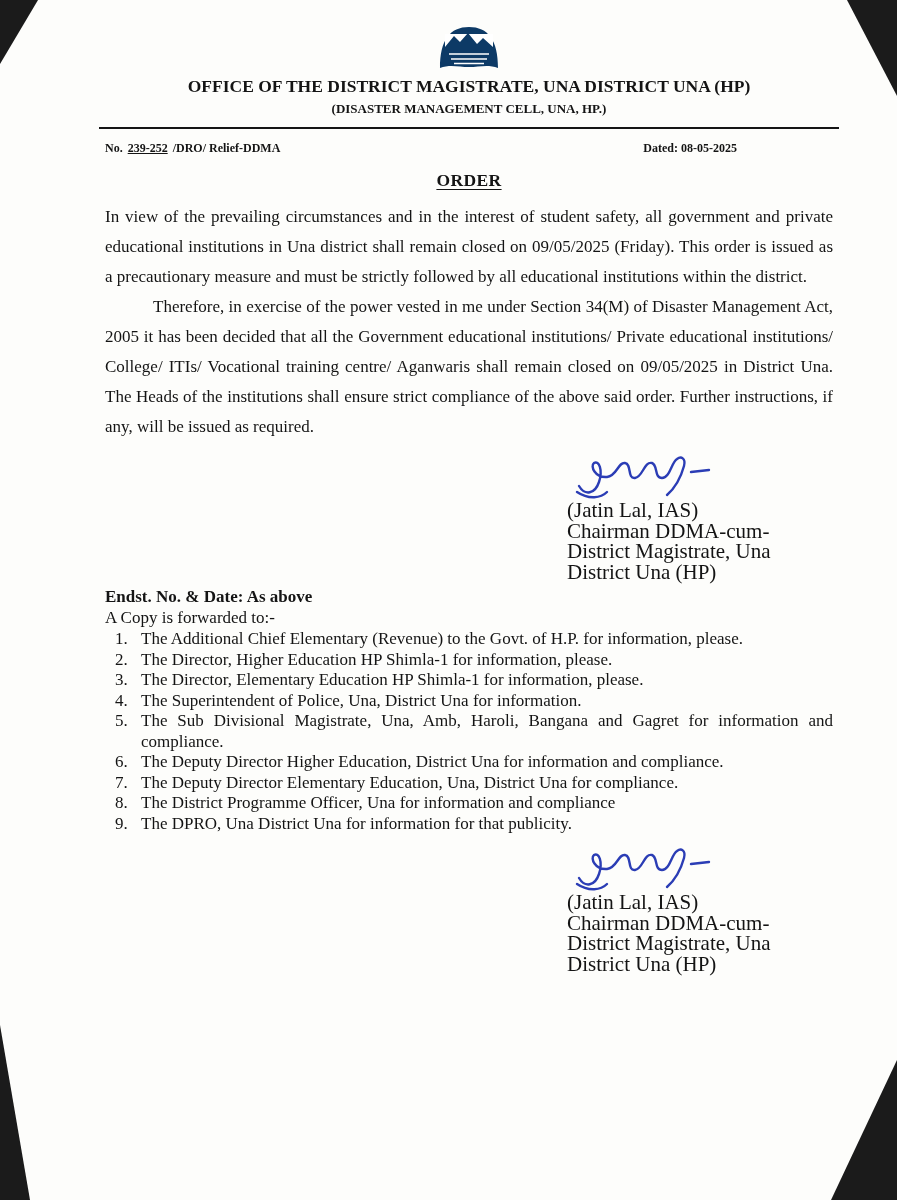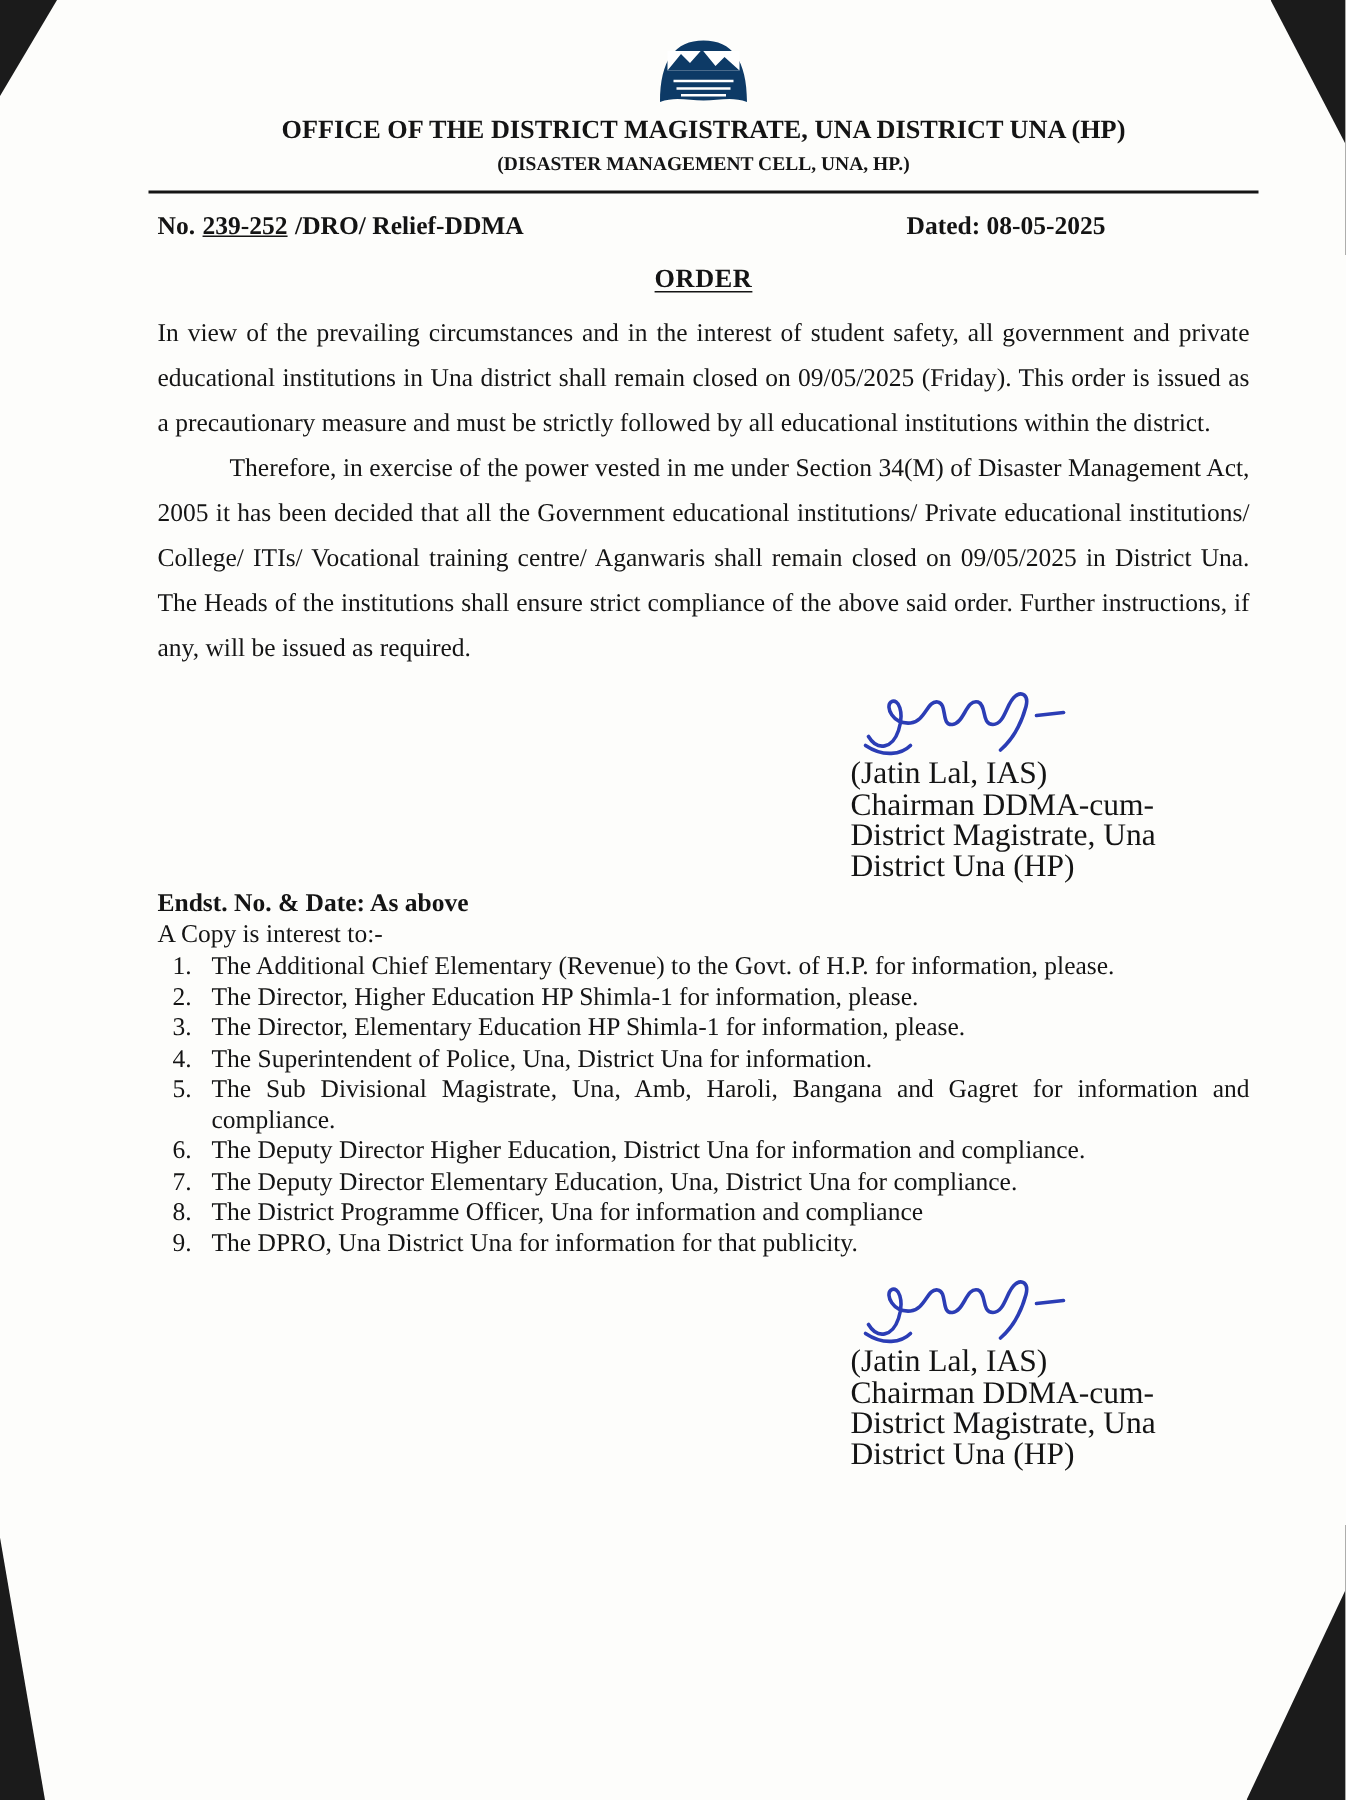--- a/index.html
+++ b/index.html
@@ -25,21 +25,21 @@
 
   .content { position: absolute; top: 24px; left: 105px; right: 64px; }
 
   .emblem { display: block; margin: 0 auto; }
 
   .hline1 { text-align: center; font-weight: bold; font-size: 17.5px; margin-top: 6px; }
   .hline2 { text-align: center; font-weight: bold; font-size: 13px; margin-top: 4px; }
 
   .rule { border-top: 2px solid #151515; margin: 10px -6px 0 -6px; }
 
-  .refrow { display: flex; font-weight: bold; font-size: 17px; margin-top: 12px; }
+  .refrow { display: flex; font-weight: bold; font-size: 12px; margin-top: 12px; }
   .refrow .num { text-decoration: underline; margin: 0 5px; }
   .refrow .dated { margin-left: auto; margin-right: 96px; }
 
   .order {
     text-align: center; font-weight: bold; font-size: 17.5px;
     text-decoration: underline; text-underline-offset: 3px;
     letter-spacing: 0.4px; margin-top: 14px;
   }
 
   .bodytext { margin-top: 11px; }
@@ -102,21 +102,21 @@
         </g>
       </svg>
       <div class="line">(Jatin Lal, IAS)</div>
       <div class="line">Chairman DDMA-cum-</div>
       <div class="line">District Magistrate, Una</div>
       <div class="line">District Una (HP)</div>
     </div>
 
     <div class="endst">
       <div class="head">Endst. No. &amp; Date: As above</div>
-      <div>A Copy is interest to:-</div>
+      <div>A Copy is forwarded to:-</div>
       <ol>
         <li>The Additional Chief Elementary (Revenue) to the Govt. of H.P. for information, please.</li>
         <li>The Director, Higher Education HP Shimla-1 for information, please.</li>
         <li>The Director, Elementary Education HP Shimla-1 for information, please.</li>
         <li>The Superintendent of Police, Una, District Una for information.</li>
         <li>The Sub Divisional Magistrate, Una, Amb, Haroli, Bangana and Gagret for information and compliance.</li>
         <li>The Deputy Director Higher Education, District Una for information and compliance.</li>
         <li>The Deputy Director Elementary Education, Una, District Una for compliance.</li>
         <li>The District Programme Officer, Una for information and compliance</li>
         <li>The DPRO, Una District Una for information for that publicity.</li>

